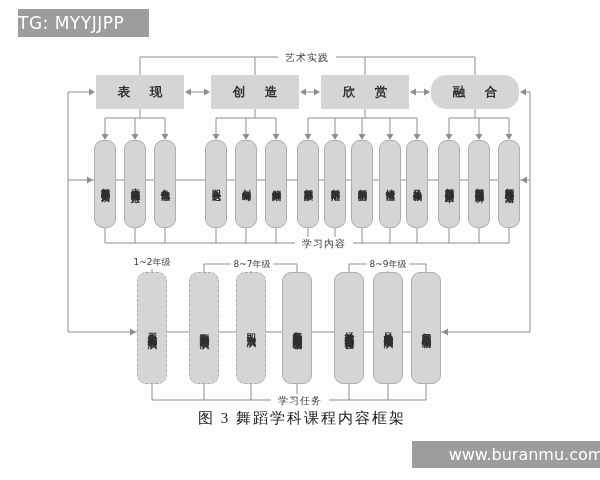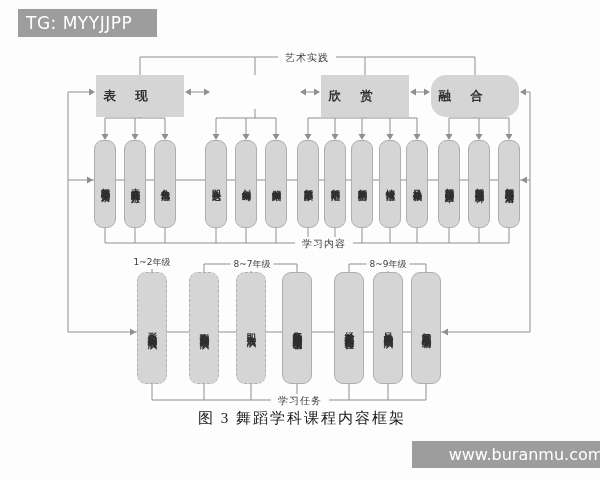--- a/index.html
+++ b/index.html
@@ -10,27 +10,27 @@
   .stage{
     position:relative;width:600px;height:480px;margin:0;
     background:var(--background,#fdfdfd);overflow:hidden;
   }
   .lines{position:absolute;left:0;top:0;width:600px;height:480px;}
   
   .wm{
     position:absolute;background:var(--watermark-bg,#9d9d9d);
     color:var(--watermark-text,#fff);display:flex;align-items:center;
   }
-  .wm-top{left:18px;top:9px;width:131px;height:28px;font-size:17px;padding-left:8px;letter-spacing:.5px;text-align:right;}
+  .wm-top{left:18px;top:9px;width:131px;height:28px;font-size:17px;letter-spacing:.5px;text-align:right;}
   .wm-bottom{left:412px;top:441px;width:228px;height:27px;font-size:16px;justify-content:center;}
   
   .cat{
-    position:absolute;top:75px;width:88px;height:42px;
+    position:absolute;top:75px;width:88px;height:34px;
     background:var(--box-fill,#d5d5d5);
-    display:flex;align-items:center;
+    display:flex;align-items:center;justify-content:center;
     color:var(--text,#2f2f2f);font-size:12.5px;font-weight:600;
   }
   .cat span{letter-spacing:.6em;text-indent:.6em;}
   
   .vbox{
     position:absolute;top:140px;width:22px;height:88px;border-radius:9px;
     background:var(--box-fill,#d5d5d5);border:1px solid var(--box-border,#adadad);
     display:flex;align-items:center;justify-content:center;box-sizing:border-box;
   }
   .vbox span,.tbox span{
@@ -184,20 +184,23 @@
     <path d="M509 140 L505.5 134 L512.5 134 Z"></path>
   </svg>
 
   <span class="band" style="left:307px;top:51px;">艺术实践</span>
   <span class="band" style="left:324px;top:237px;">学习内容</span>
   <span class="band" style="left:300px;top:394px;">学习任务</span>
 
   <div class="cat" style="left:96px;">
       <span>表 现</span>
     </div>
+  <div class="cat" style="left:211px;">
+      <span>创 造</span>
+    </div>
   <div class="cat" style="left:321px;">
       <span>欣 赏</span>
     </div>
   <div class="cat" style="left:431px;border-radius:15px;">
       <span>融 合</span>
     </div>
 
   <div class="vbox" style="left:94px;">
       <span>舞蹈动作元素</span>
     </div>

